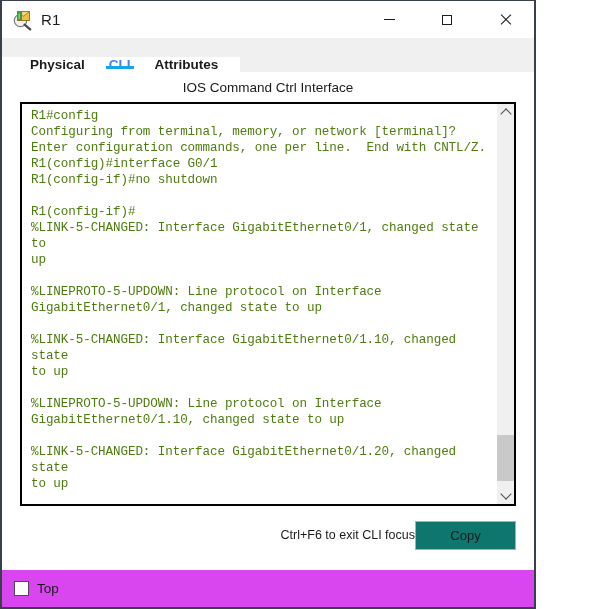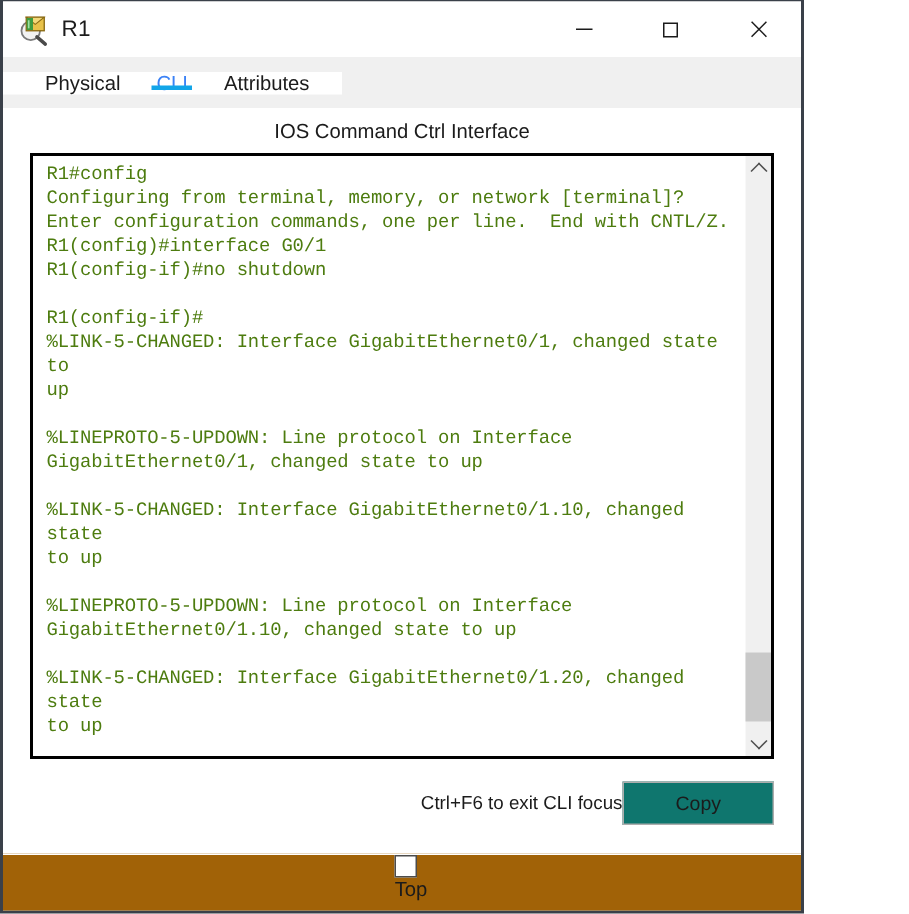--- a/index.html
+++ b/index.html
@@ -89,21 +89,22 @@
     background: #1b1b1b;
   }
   .glyph-close::before { transform: rotate(45deg); }
   .glyph-close::after  { transform: rotate(-45deg); }
 
   
   .tabstrip {
     height: 34px;
     background: #f0f0f0;
     display: flex;
-    align-items: center;
+    align-items: flex-end;
+    font-weight: bold;
   }
   .tabs {
     background: #ffffff;
     display: flex;
     align-items: stretch;
     padding-left: 16px;
     padding-right: 10px;
   }
   .tab {
     display: flex;
@@ -230,26 +231,25 @@
     justify-content: center;
   }
 
   
   .footer {
     position: absolute;
     left: 0;
     right: 0;
     bottom: 0;
     height: 37px;
-    background: #a16207;
+    background: #d946ef;
     display: flex;
     align-items: center;
     padding-left: 12px;
     border-top: 1px solid #ffffff;
-    flex-direction: column;
   }
   .checkbox {
     width: 15px;
     height: 15px;
     border: 1px solid #4c4c4c;
     background: #ffffff;
     margin-right: 8px;
     box-sizing: border-box;
   }
   .footer-label {

